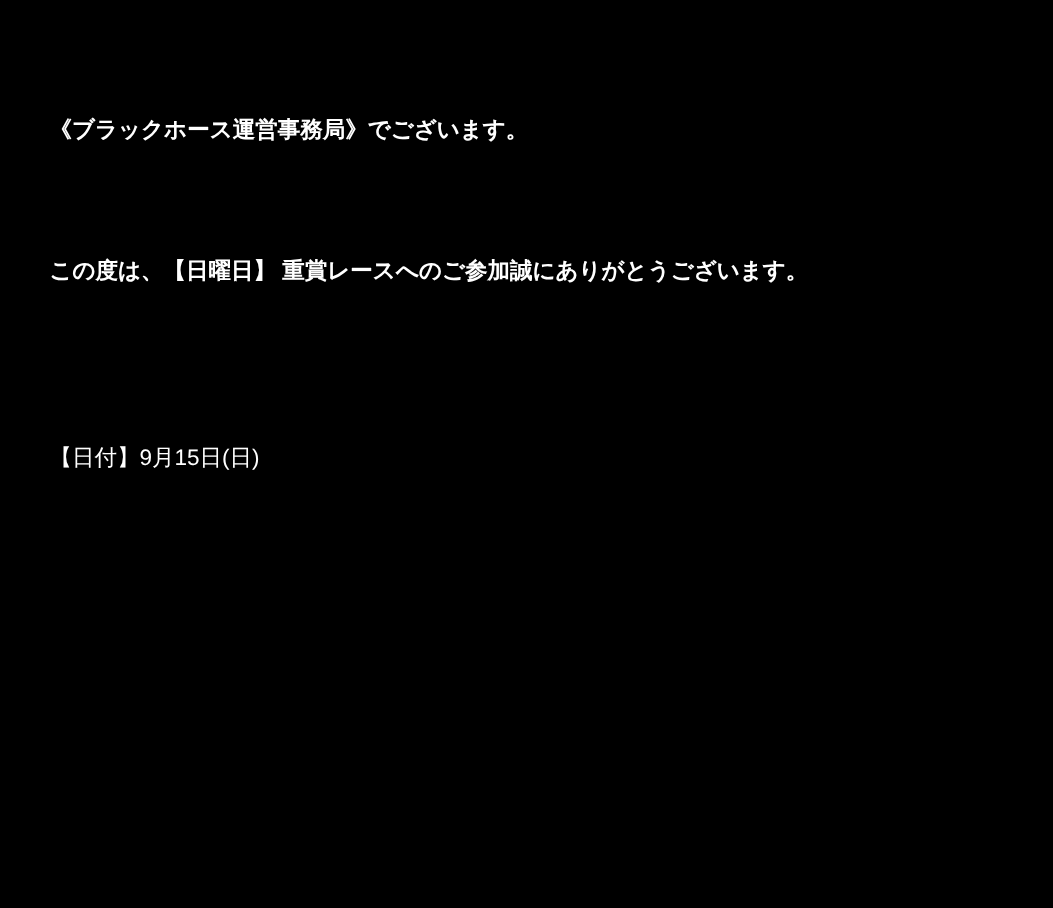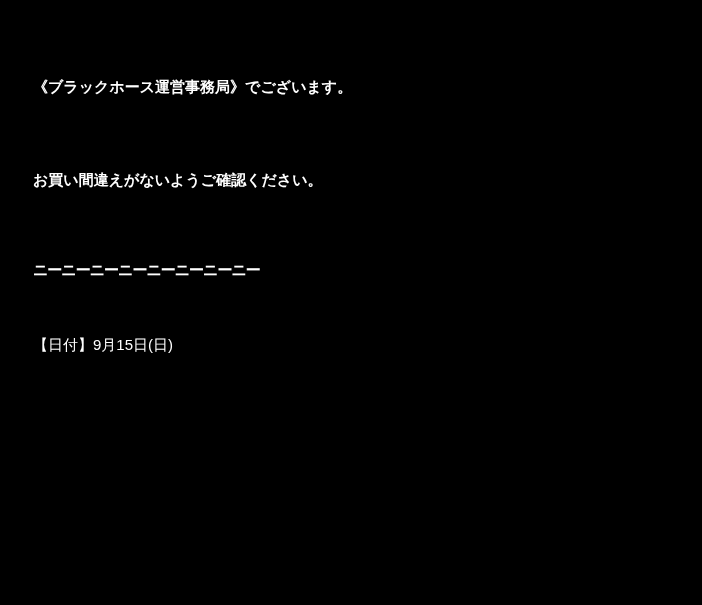--- a/index.html
+++ b/index.html
@@ -25,37 +25,36 @@
       font-weight: bold;
     }
     .detail-line {
       line-height: 23px;
       height: 23px;
       white-space: pre;
     }
     .gap-lg  { margin-top: 18px; }
     .gap-md  { margin-top: 17px; }
     .gap-div { margin-top: 14px; }
-    .gap-date { }
+    .gap-date { margin-top: 16px; }
     .gap-details { margin-top: 14px; }
     .divider {
       letter-spacing: -1px;
     }
   </style>
 </head>
 <body style="background: rgb(0, 0, 0); color: rgb(255, 255, 255);">
 
 <div class="email-body">
 
   <div class="line">《ブラックホース運営事務局》でございます。</div>
 
+  <div class="line gap-lg">この度は、【日曜日】 重賞レースへのご参加誠にありがとうございます。</div>
 
-  <div class="line">お買い間違えがないようご確認ください。</div>
 
-  <div class="line divider gap-div">ニーニーニーニーニーニーニーニー</div>
 
   <div class="detail-line gap-date"><span>【日付】</span><span>9月15日(日)</span></div>
 
   <div class="gap-details">
     
     
     
     
     
     

